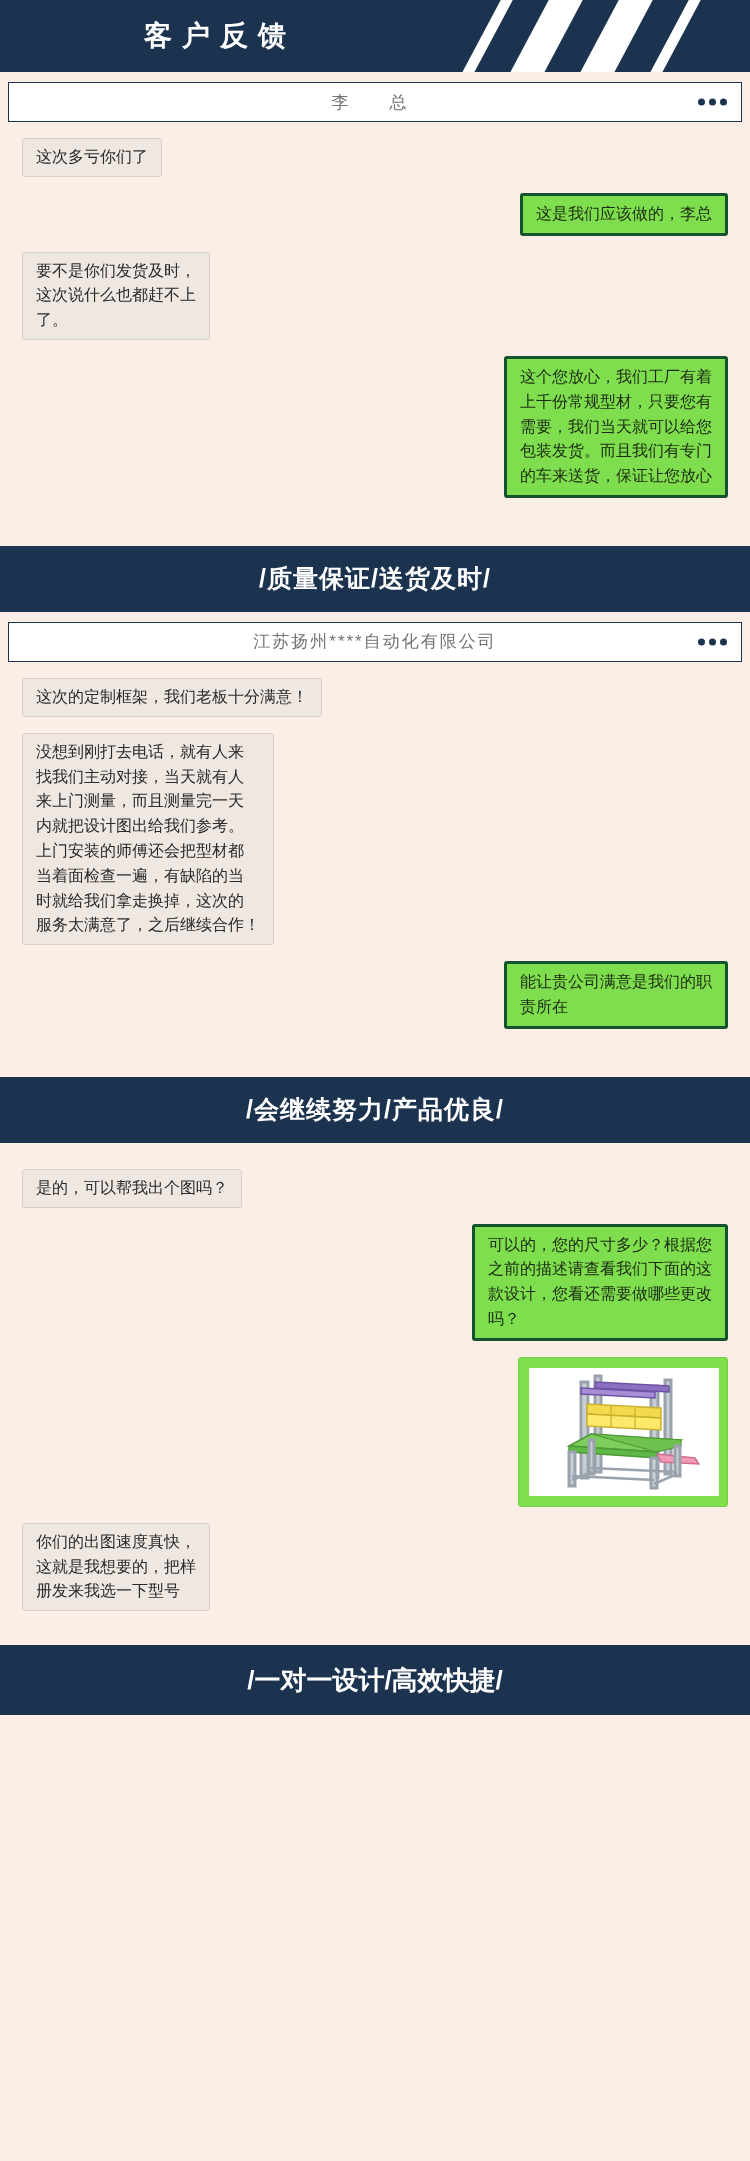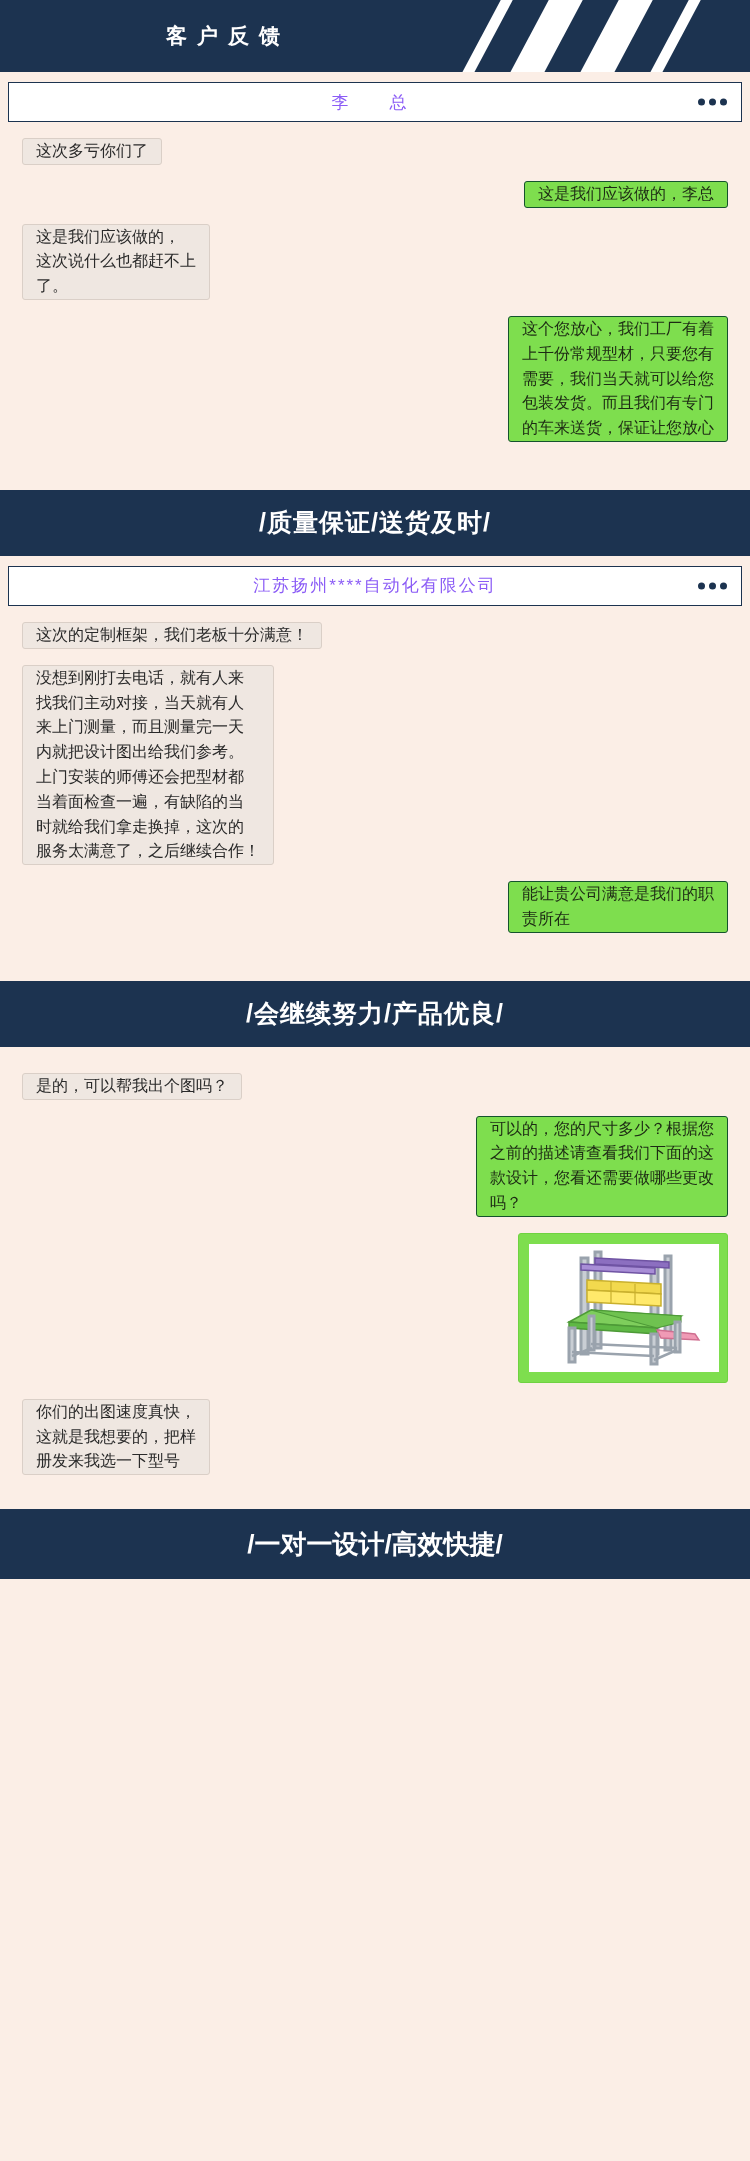--- a/index.html
+++ b/index.html
@@ -19,27 +19,27 @@
 
   
   .banner {
     position: relative;
     height: 72px;
     background: #1c3350;
     overflow: hidden;
   }
   .banner-title {
     position: absolute;
-    left: 8px; top: 0;
+    left: 0; top: 0;
     width: 440px;
     height: 72px;
     line-height: 72px;
     text-align: center;
     color: #ffffff;
-    font-size: 21px;
+    font-size: 28px;
     letter-spacing: 10px;
     font-weight: bold;
   }
   .banner-stripes {
     position: absolute;
     right: 0; top: 0;
     width: 330px; height: 72px;
   }
   .stripe {
     position: absolute;
@@ -61,21 +61,21 @@
     position: relative;
     background: #ffffff;
     border: 1px solid #1c3350;
     height: 40px;
     display: flex;
     align-items: center;
     justify-content: center;
   }
   .chat-header .name {
     font-size: 17px;
-    color: #8b5cf6;
+    color: #737373;
     letter-spacing: 2px;
   }
   .chat-header .name.spaced { letter-spacing: 12px; }
   .dots {
     position: absolute;
     right: 14px;
     top: 50%;
     transform: translateY(-50%);
     display: flex;
     gap: 4px;
@@ -91,35 +91,35 @@
     padding: 16px 14px 18px 14px;
   }
   .row {
     display: flex;
     margin-bottom: 16px;
   }
   .row.left { justify-content: flex-start; }
   .row.right { justify-content: flex-end; }
   .bubble {
     max-width: 300px;
-    padding: 0 13px;
+    padding: 6px 13px;
     font-size: 16px;
     line-height: 1.55;
     color: #2a2a2a;
     border-radius: 3px;
     white-space: pre-wrap;
     word-break: break-word;
   }
   .bubble.gray {
     background: #efe7e1;
     border: 1px solid #dacfc7;
   }
   .bubble.green {
     background: #7ede4e;
-    border: 1px solid #14532d;
+    border: 3px solid #14532d;
     color: #1d2b14;
   }
   .bubble.wide { max-width: 320px; }
 
   .img-bubble {
     background: #7ede4e;
     border: 1px solid #6fd241;
     border-radius: 3px;
     padding: 10px;
     width: 210px;
@@ -183,21 +183,21 @@
         </div>
     </div>
     <div class="messages">
       <div class="row left">
         <div class="bubble gray">这次多亏你们了</div>
       </div>
       <div class="row right">
         <div class="bubble green">这是我们应该做的，李总</div>
       </div>
       <div class="row left">
-        <div class="bubble gray">这是我们应该做的，
+        <div class="bubble gray">要不是你们发货及时，
 这次说什么也都赶不上
 了。</div>
       </div>
       <div class="row right">
         <div class="bubble green wide">这个您放心，我们工厂有着
 上千份常规型材，只要您有
 需要，我们当天就可以给您
 包装发货。而且我们有专门
 的车来送货，保证让您放心</div>
       </div>

